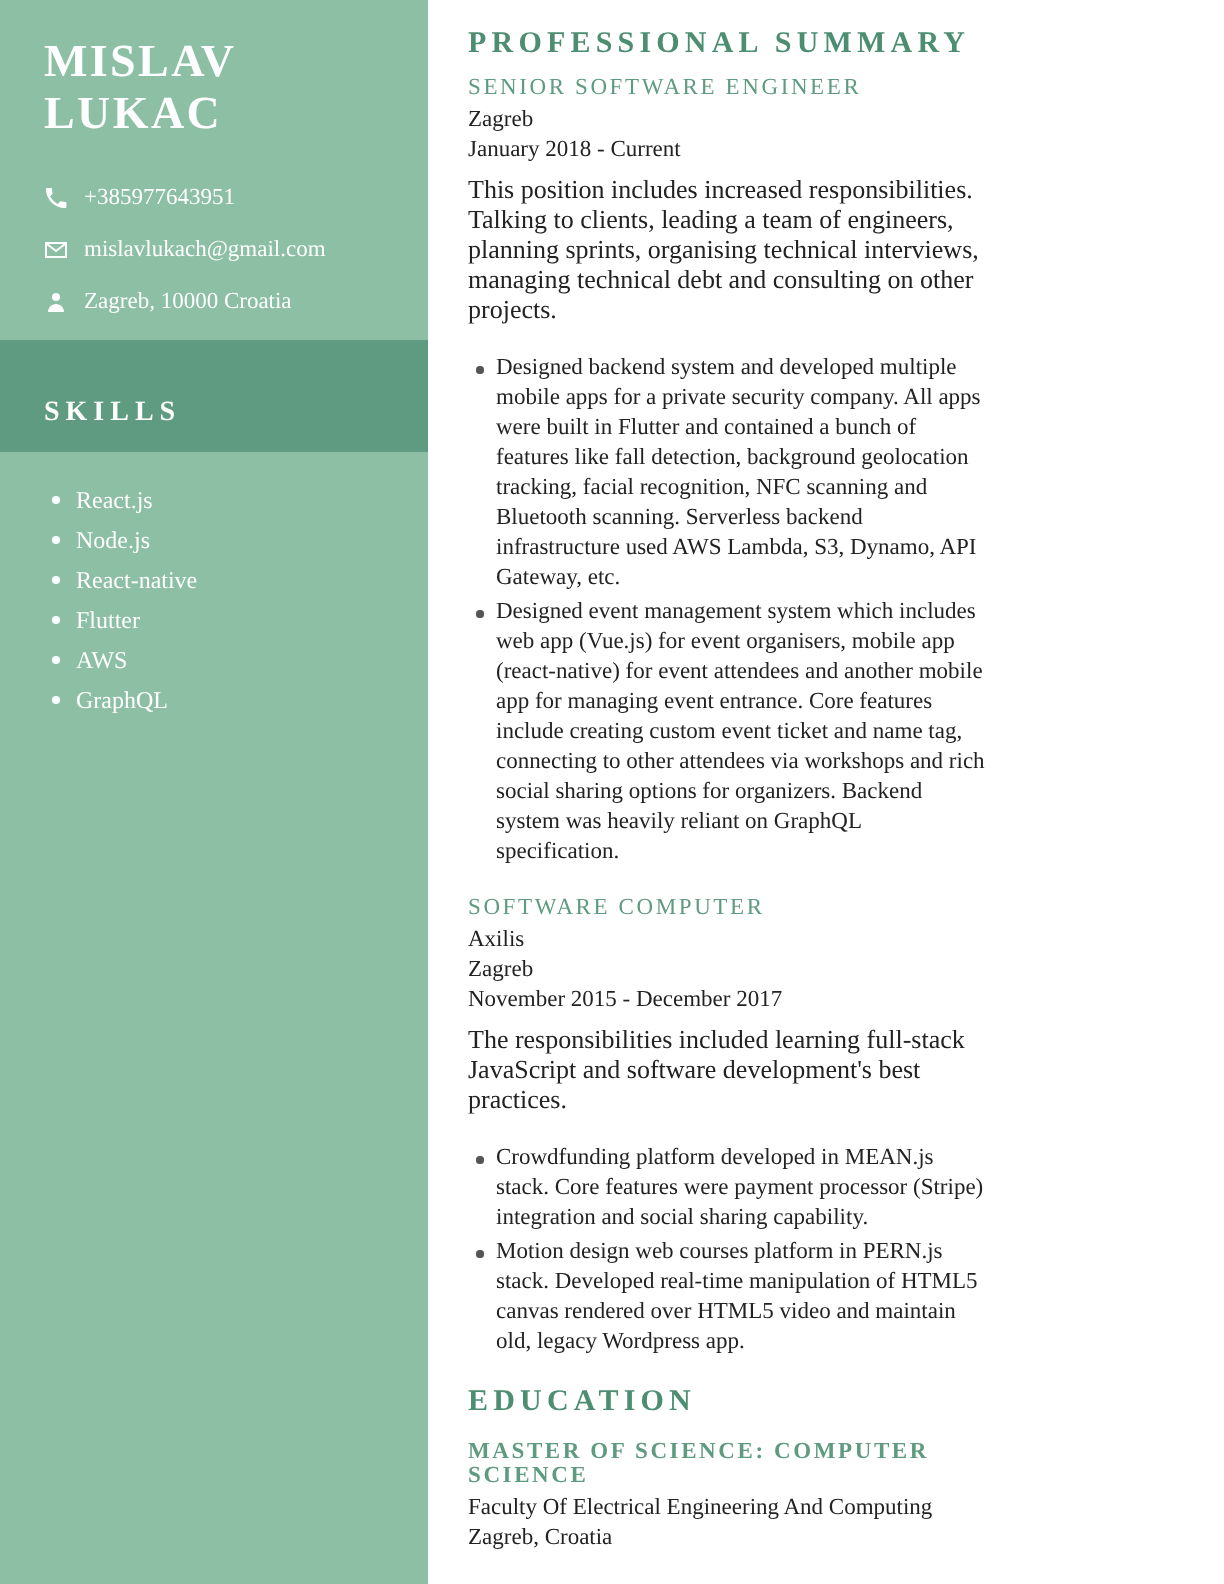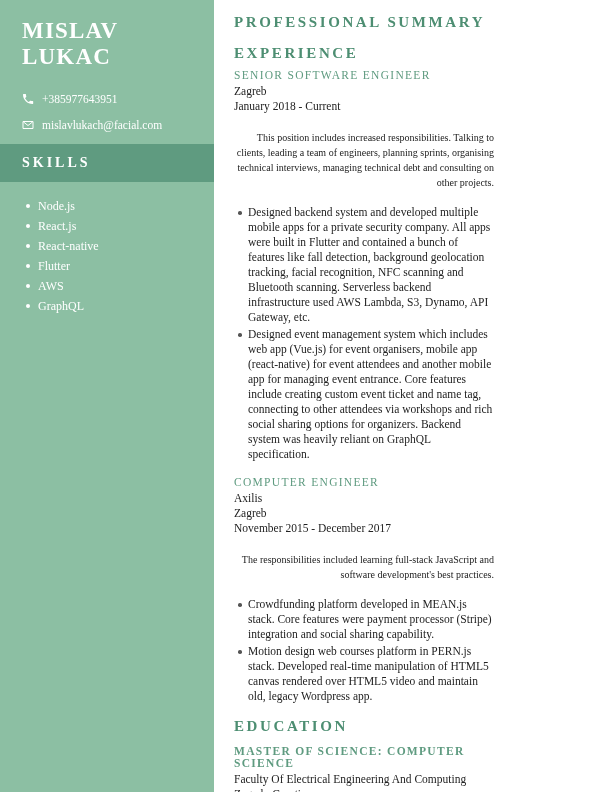--- a/index.html
+++ b/index.html
@@ -65,21 +65,21 @@
     color: #ffffff;
   }
   .skills-head {
     margin-top: 12px;
     background: #5f9b80;
     color: #ffffff;
     font-family: "Liberation Serif", serif;
     font-weight: bold;
     font-size: 14px;
     letter-spacing: 3px;
-    padding: 11px 22px 11px 22px;
+    padding: 29px 22px 11px 22px;
   }
   .skills-list {
     margin: 14px 0 0 0;
     padding: 0 0 0 38px;
     list-style: none;
   }
   .skills-list li {
     position: relative;
     font-family: "Liberation Serif", serif;
     font-size: 12px;
@@ -124,25 +124,24 @@
     letter-spacing: 1.3px;
     color: #5f9b80;
     margin: 6px 0 3px 0;
   }
   .job-line {
     font-size: 11.5px;
     line-height: 15px;
     color: #222222;
   }
   .job-desc {
-    font-size: 10px;
+    font-size: 13px;
     line-height: 15px;
     color: #222222;
-    margin-top: 16px;
-    text-align: right;
+    margin-top: 4px;
   }
   .bullets {
     margin: 15px 0 0 0;
     padding-left: 14px;
     list-style: none;
   }
   .bullets li {
     position: relative;
     font-size: 11.5px;
     line-height: 15px;
@@ -193,60 +192,68 @@
         <span class="contact-txt">+385977643951</span>
       </div>
 
       <div class="contact-row">
         <span class="contact-ico">
           <svg width="12" height="12" viewBox="0 0 24 24" fill="#ffffff">
             <path d="M2 5h20v14H2z" fill="none" stroke="#ffffff" stroke-width="2"></path>
             <path d="M3 6l9 7 9-7" fill="none" stroke="#ffffff" stroke-width="2"></path>
           </svg>
         </span>
-        <span class="contact-txt">mislavlukach@facial.com</span>
+        <span class="contact-txt">mislavlukach@gmail.com</span>
       </div>
 
+      <div class="contact-row">
+        <span class="contact-ico">
+          <svg width="12" height="12" viewBox="0 0 24 24" fill="#ffffff">
+            <circle cx="12" cy="7" r="4"></circle>
+            <path d="M4 22c0-4.4 3.6-8 8-8s8 3.6 8 8z"></path>
+          </svg>
+        </span>
+        <span class="contact-txt">Zagreb, 10000 Croatia</span>
+      </div>
 
     </div>
 
     <div class="skills-head">SKILLS</div>
 
     <ul class="skills-list">
+      <li>React.js</li>
       <li>Node.js</li>
-      <li>React.js</li>
       <li>React-native</li>
       <li>Flutter</li>
       <li>AWS</li>
       <li>GraphQL</li>
     </ul>
 
   </aside>
 
   <main class="main">
 
     <h2 class="sec-title">PROFESSIONAL SUMMARY</h2>
 
-    <h2 class="sec-title tight">EXPERIENCE</h2>
 
     <div>
       <div class="job-title">SENIOR SOFTWARE ENGINEER</div>
       <div class="job-line">Zagreb</div>
       <div class="job-line">January 2018 - Current</div>
       <div class="job-desc">This position includes increased responsibilities. Talking to clients, leading a team of engineers, planning sprints, organising technical interviews, managing technical debt and consulting on other projects.</div>
       <ul class="bullets">
         <li>Designed backend system and developed multiple mobile apps for a private security company. All apps were built in Flutter and contained a bunch of features like fall detection, background geolocation tracking, facial recognition, NFC scanning and Bluetooth scanning. Serverless backend infrastructure used AWS Lambda, S3, Dynamo, API Gateway, etc.</li>
         <li>Designed event management system which includes web app (Vue.js) for event organisers, mobile app (react-native) for event attendees and another mobile app for managing event entrance. Core features include creating custom event ticket and name tag, connecting to other attendees via workshops and rich social sharing options for organizers. Backend system was heavily reliant on GraphQL specification.</li>
       </ul>
     </div>
 
     <div class="gap-sm"></div>
 
     <div>
-      <div class="job-title">COMPUTER ENGINEER</div>
+      <div class="job-title">SOFTWARE COMPUTER</div>
       <div class="job-line">Axilis</div>
       <div class="job-line">Zagreb</div>
       <div class="job-line">November 2015 - December 2017</div>
       <div class="job-desc">The responsibilities included learning full-stack JavaScript and software development's best practices.</div>
       <ul class="bullets">
         <li>Crowdfunding platform developed in MEAN.js stack. Core features were payment processor (Stripe) integration and social sharing capability.</li>
         <li>Motion design web courses platform in PERN.js stack. Developed real-time manipulation of HTML5 canvas rendered over HTML5 video and maintain old, legacy Wordpress app.</li>
       </ul>
     </div>
 

